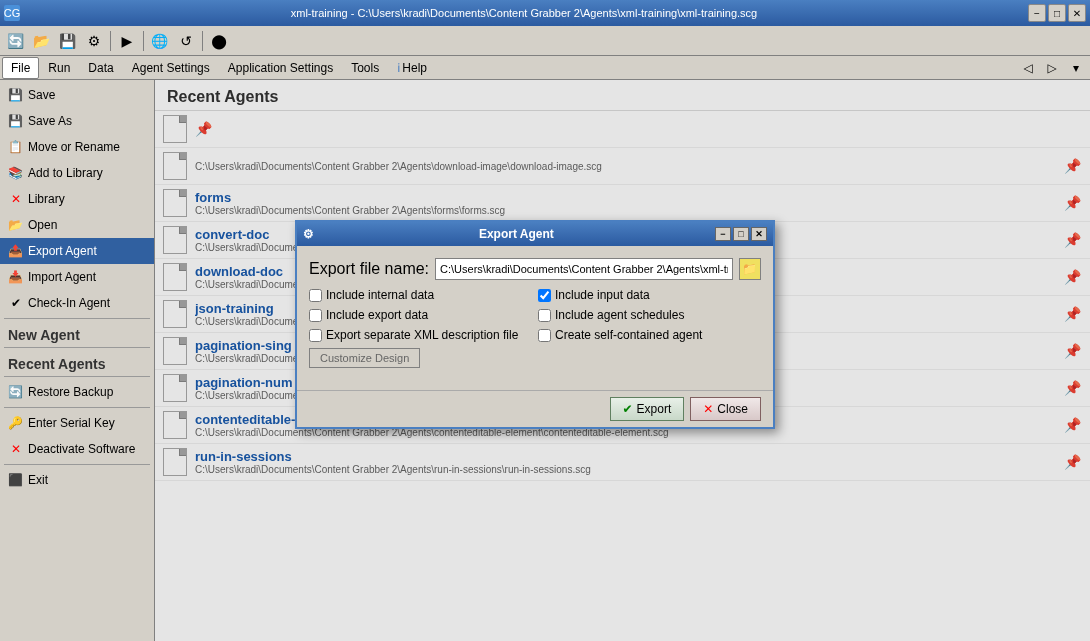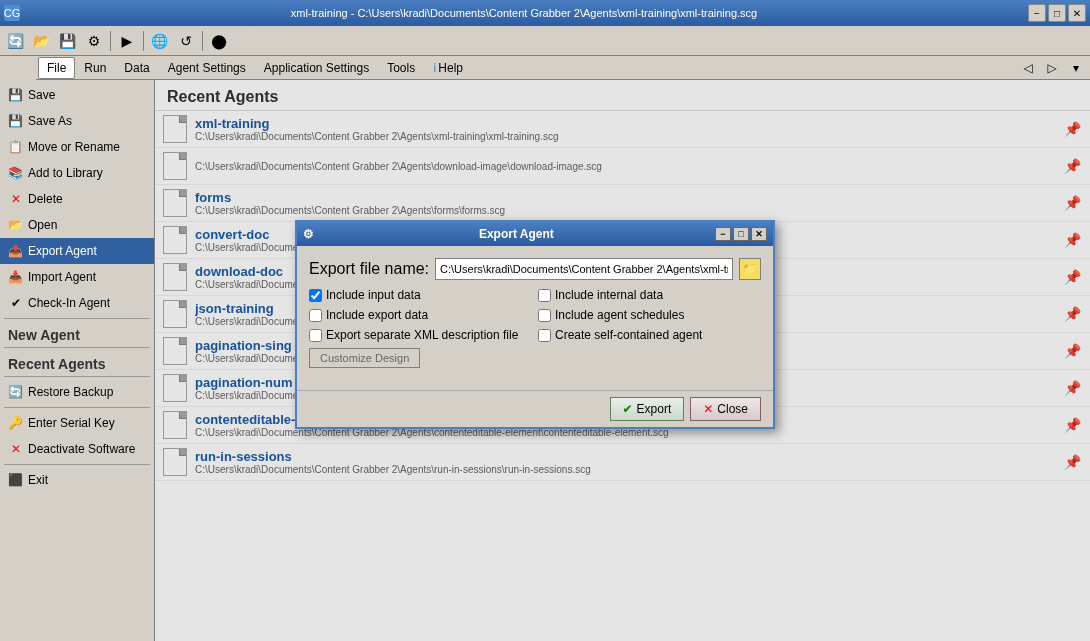--- a/index.html
+++ b/index.html
@@ -45,21 +45,20 @@
     .tb-sep { width: 1px; height: 20px; background: #808080; margin: 0 2px; }
 
     
     .menu-bar {
       background: #d4d0c8;
       border-bottom: 1px solid #808080;
       height: 24px;
       display: flex;
       align-items: center;
       padding: 0 2px;
-      margin-left: 36px;
     }
     .menu-item {
       padding: 2px 8px;
       cursor: pointer;
       border: 1px solid transparent;
       border-radius: 2px;
       font-size: 12px;
       height: 22px;
       display: flex;
       align-items: center;
@@ -302,21 +301,21 @@
     <div class="sidebar-item">
       <div class="sidebar-icon">📋</div>
       <span>Move or Rename</span>
     </div>
     <div class="sidebar-item">
       <div class="sidebar-icon">📚</div>
       <span>Add to Library</span>
     </div>
     <div class="sidebar-item">
       <div class="sidebar-icon" style="color:red;">✕</div>
-      <span>Delete</span>
+      <span>Library</span>
     </div>
     <div class="sidebar-item">
       <div class="sidebar-icon">📂</div>
       <span>Open</span>
     </div>
     <div class="sidebar-item active">
       <div class="sidebar-icon">📤</div>
       <span>Export Agent</span>
     </div>
     <div class="sidebar-item">
@@ -352,24 +351,20 @@
     </div>
   </div>
 
   <div class="content-area">
     <div class="content-header">Recent Agents</div>
 
     <div class="agent-list">
 
     <div class="agent-row">
       <div class="agent-file-icon"></div>
-      <div class="agent-info">
-        <div class="agent-name">xml-training</div>
-        <div class="agent-path">C:\Users\kradi\Documents\Content Grabber 2\Agents\xml-training\xml-training.scg</div>
-      </div>
       <div class="pin-icon">📌</div>
     </div>
         <div class="agent-row">
       <div class="agent-file-icon"></div>
       <div class="agent-info">
         <div class="agent-path">C:\Users\kradi\Documents\Content Grabber 2\Agents\download-image\download-image.scg</div>
       </div>
       <div class="pin-icon">📌</div>
     </div>
         <div class="agent-row">
@@ -454,26 +449,26 @@
         <div class="dialog-body">
 
           <div class="dialog-row">
             <label class="dialog-label">Export file name:</label>
             <input class="dialog-input" type="text" value="C:\Users\kradi\Documents\Content Grabber 2\Agents\xml-training\xml-t" style="">
             <div class="browse-btn">📁</div>
           </div>
 
           <div class="dialog-checkboxes">
             <div class="checkbox-row">
+              <input type="checkbox" style="">
+              <span>Include internal data</span>
+            </div>
+            <div class="checkbox-row">
               <input type="checkbox" checked="" style="">
               <span>Include input data</span>
-            </div>
-            <div class="checkbox-row">
-              <input type="checkbox" style="">
-              <span>Include internal data</span>
             </div>
             <div class="checkbox-row">
               <input type="checkbox" style="">
               <span>Include export data</span>
             </div>
             <div class="checkbox-row">
               <input type="checkbox" style="">
               <span>Include agent schedules</span>
             </div>
             <div class="checkbox-row">

